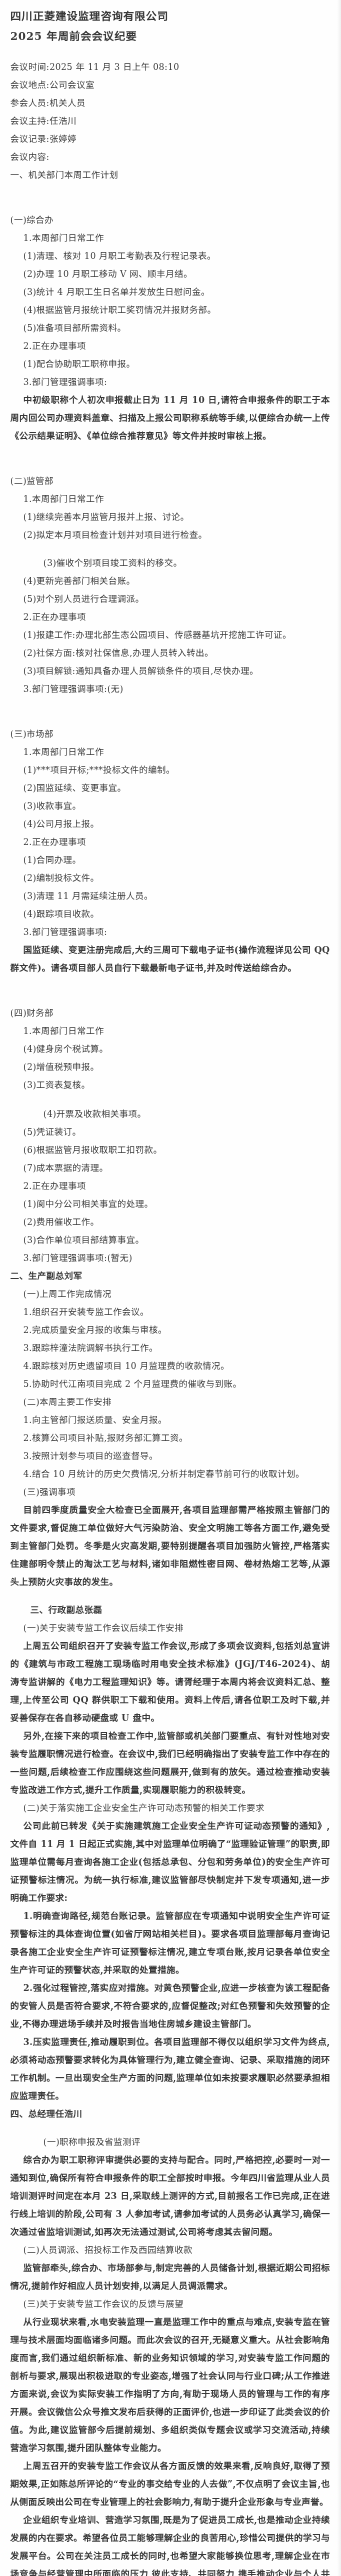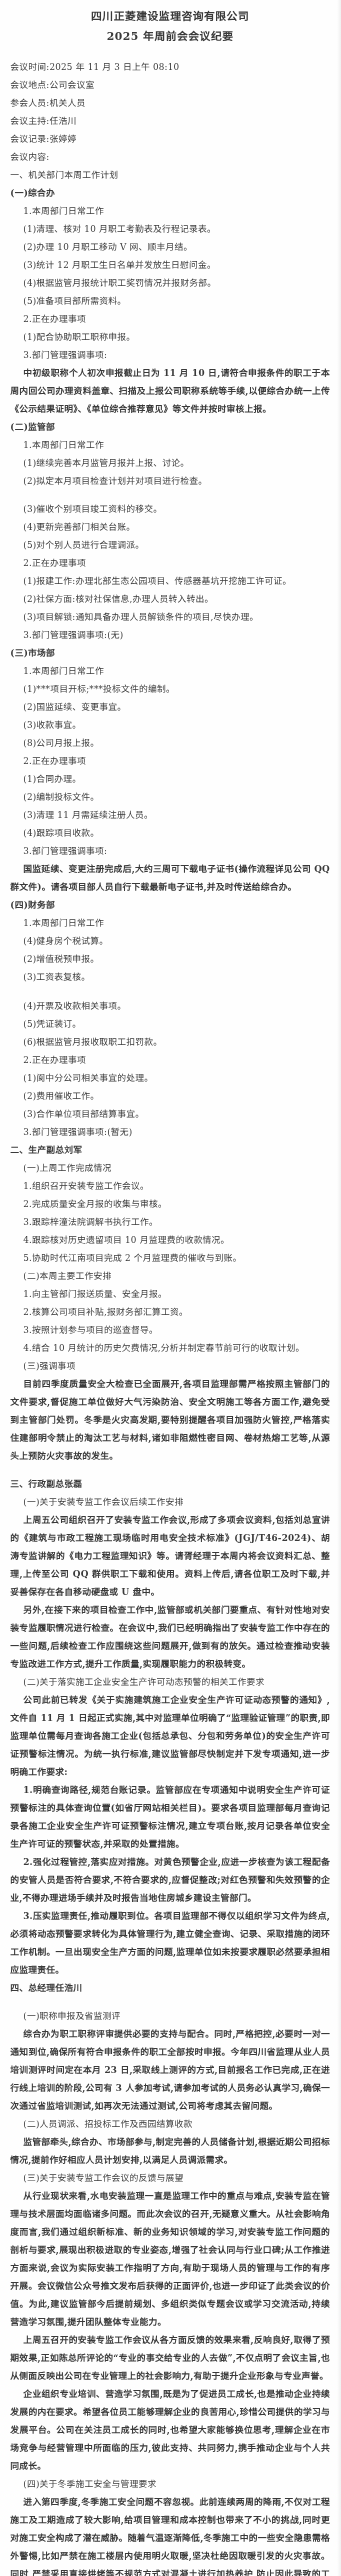--- a/index.html
+++ b/index.html
@@ -29,38 +29,38 @@
   }
   p {
     margin: 0;
     font-size: 8.8px;
     line-height: 18px;
     letter-spacing: 0.2px;
     word-break: break-all;
   }
   .titles { margin-bottom: 10.8px; }
   .title {
-    text-align: center;
+    text-align: left;
     font-weight: bold;
     font-size: 10.8px;
     line-height: 20px;
     letter-spacing: 0.5px;
   }
   .meta { }
   .sec  { }
   .secb { font-weight: bold; }
-  .dept { font-weight: bold; }
+  .dept { font-weight: normal; margin-top: 27px; }
   .item { text-indent: 13px; }
   .para {
     text-indent: 13px;
     text-align: justify;
     text-justify: inter-ideograph;
     font-weight: bold;
   }
-  .g { margin-top: 10.3px; }
+  .g { margin-top: 10.3px; margin-left: 20px; }
 </style>
 </head>
 <body>
 
 <div class="page">
   <div class="page-inner">
     <div class="titles">
       <p class="title">四川正菱建设监理咨询有限公司</p>
       <p class="title">2025 年周前会会议纪要</p>
     </div>
@@ -69,21 +69,21 @@
         <p class="meta">会议地点:公司会议室</p>
         <p class="meta">参会人员:机关人员</p>
         <p class="meta">会议主持:任浩川</p>
         <p class="meta">会议记录:张婷婷</p>
         <p class="meta">会议内容:</p>
         <p class="sec">一、机关部门本周工作计划</p>
         <p class="dept">(一)综合办</p>
         <p class="item">1.本周部门日常工作</p>
         <p class="item">(1)清理、核对 10 月职工考勤表及行程记录表。</p>
         <p class="item">(2)办理 10 月职工移动 V 网、顺丰月结。</p>
-        <p class="item">(3)统计 12 月职工生日名单并发放生日慰问金。</p>
+        <p class="item">(3)统计 4 月职工生日名单并发放生日慰问金。</p>
         <p class="item">(4)根据监管月报统计职工奖罚情况并报财务部。</p>
         <p class="item">(5)准备项目部所需资料。</p>
         <p class="item">2.正在办理事项</p>
         <p class="item">(1)配合协助职工职称申报。</p>
         <p class="item">3.部门管理强调事项:</p>
         <p class="para">中初级职称个人初次申报截止日为 11 月 10 日,请符合申报条件的职工于本周内回公司办理资料盖章、扫描及上报公司职称系统等手续,以便综合办统一上传《公示结果证明》、《单位综合推荐意见》等文件并按时审核上报。</p>
         <p class="dept">(二)监管部</p>
         <p class="item">1.本周部门日常工作</p>
         <p class="item">(1)继续完善本月监管月报并上报、讨论。</p>
         <p class="item">(2)拟定本月项目检查计划并对项目进行检查。</p>
@@ -93,36 +93,37 @@
         <p class="item">2.正在办理事项</p>
         <p class="item">(1)报建工作:办理北部生态公园项目、传感器基坑开挖施工许可证。</p>
         <p class="item">(2)社保方面:核对社保信息,办理人员转入转出。</p>
         <p class="item">(3)项目解锁:通知具备办理人员解锁条件的项目,尽快办理。</p>
         <p class="item">3.部门管理强调事项:(无)</p>
         <p class="dept">(三)市场部</p>
         <p class="item">1.本周部门日常工作</p>
         <p class="item">(1)***项目开标;***投标文件的编制。</p>
         <p class="item">(2)国监延续、变更事宜。</p>
         <p class="item">(3)收款事宜。</p>
-        <p class="item">(8)公司月报上报。</p>
+        <p class="item">(4)公司月报上报。</p>
         <p class="item">2.正在办理事项</p>
         <p class="item">(1)合同办理。</p>
         <p class="item">(2)编制投标文件。</p>
         <p class="item">(3)清理 11 月需延续注册人员。</p>
         <p class="item">(4)跟踪项目收款。</p>
         <p class="item">3.部门管理强调事项:</p>
         <p class="para">国监延续、变更注册完成后,大约三周可下载电子证书(操作流程详见公司 QQ 群文件)。请各项目部人员自行下载最新电子证书,并及时传送给综合办。</p>
         <p class="dept">(四)财务部</p>
         <p class="item">1.本周部门日常工作</p>
         <p class="item">(4)健身房个税试算。</p>
         <p class="item">(2)增值税预申报。</p>
         <p class="item">(3)工资表复核。</p>
         <p class="item g">(4)开票及收款相关事项。</p>
         <p class="item">(5)凭证装订。</p>
         <p class="item">(6)根据监管月报收取职工扣罚款。</p>
+        <p class="item">(7)成本票据的清理。</p>
         <p class="item">2.正在办理事项</p>
         <p class="item">(1)阆中分公司相关事宜的处理。</p>
         <p class="item">(2)费用催收工作。</p>
         <p class="item">(3)合作单位项目部结算事宜。</p>
         <p class="item">3.部门管理强调事项:(暂无)</p>
         <p class="secb">二、生产副总刘军</p>
         <p class="item">(一)上周工作完成情况</p>
         <p class="item">1.组织召开安装专监工作会议。</p>
         <p class="item">2.完成质量安全月报的收集与审核。</p>
         <p class="item">3.跟踪梓潼法院调解书执行工作。</p>

